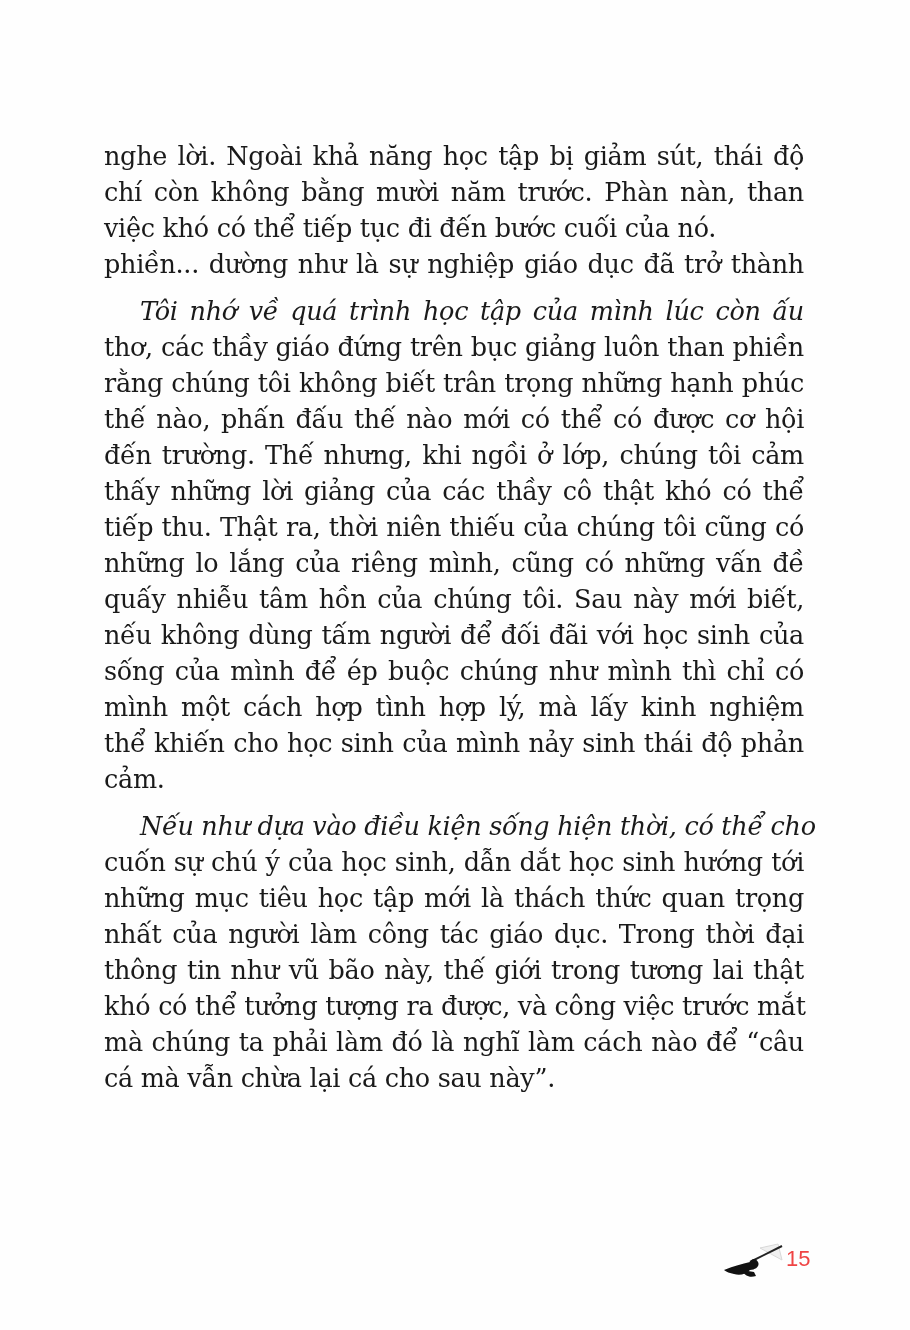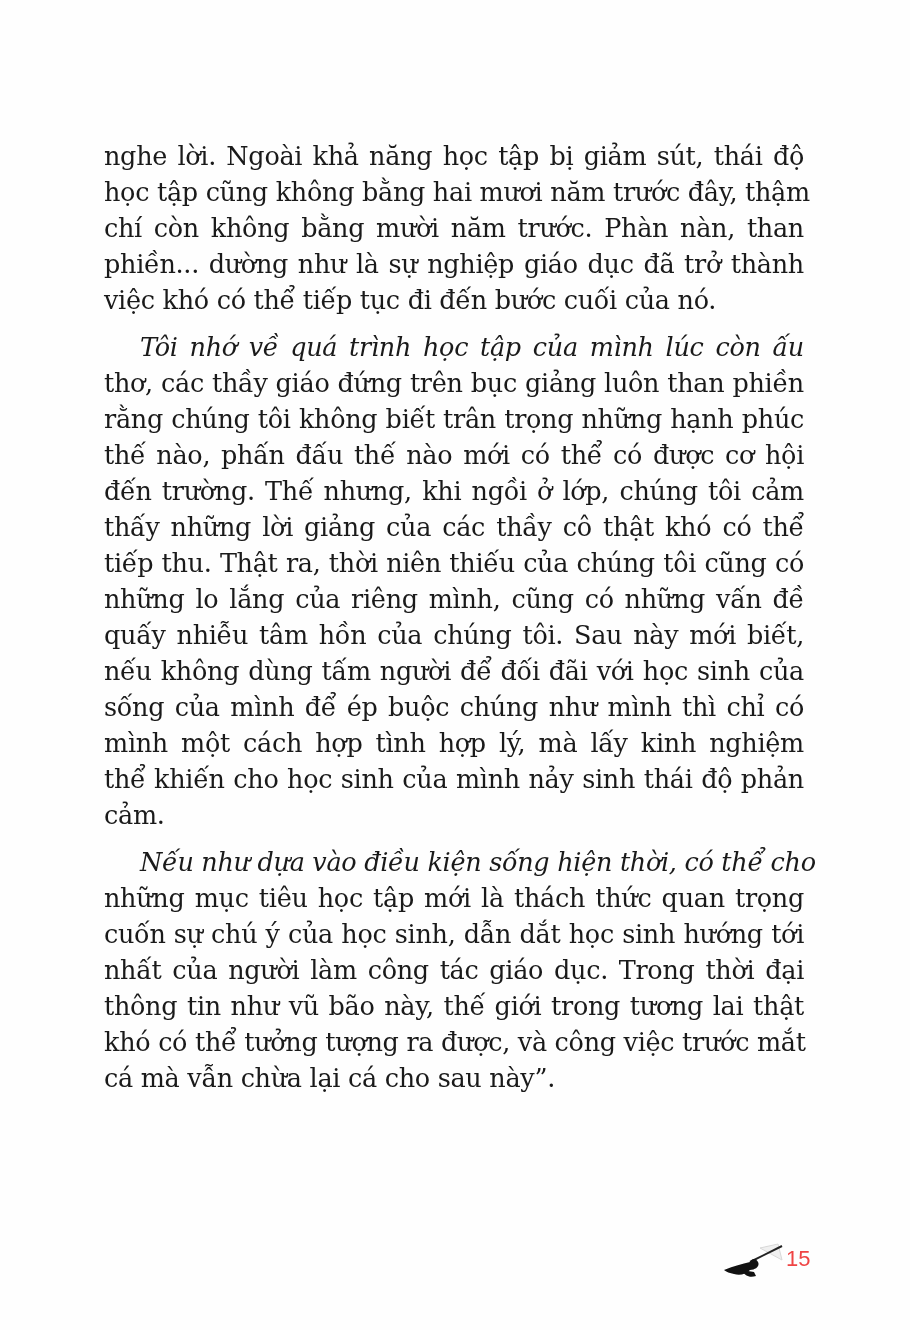--- a/index.html
+++ b/index.html
@@ -37,24 +37,23 @@
   }
 </style>
 </head>
 <body>
 
 <div class="page">
   <div class="text-block">
 
     <div>
       <span class="line">nghe lời. Ngoài khả năng học tập bị giảm sút, thái độ</span>
-      <span class="line">học tập cũng không bằng hai mươi năm trước đây, thậm</span>
       <span class="line">chí còn không bằng mười năm trước. Phàn nàn, than</span>
+      <span class="line last">việc khó có thể tiếp tục đi đến bước cuối của nó.</span>
       <span class="line">phiền... dường như là sự nghiệp giáo dục đã trở thành</span>
-      <span class="line last">việc khó có thể tiếp tục đi đến bước cuối của nó.</span>
     </div>
     <div class="para-gap"></div>
 
     <div>
       <span class="line indent">Tôi nhớ về quá trình học tập của mình lúc còn ấu</span>
       <span class="line">thơ, các thầy giáo đứng trên bục giảng luôn than phiền</span>
       <span class="line">rằng chúng tôi không biết trân trọng những hạnh phúc</span>
       <span class="line">thế nào, phấn đấu thế nào mới có thể có được cơ hội</span>
       <span class="line">đến trường. Thế nhưng, khi ngồi ở lớp, chúng tôi cảm</span>
       <span class="line">thấy những lời giảng của các thầy cô thật khó có thể</span>
@@ -64,25 +63,26 @@
       <span class="line">nếu không dùng tấm người để đối đãi với học sinh của</span>
       <span class="line">sống của mình để ép buộc chúng như mình thì chỉ có</span>
       <span class="line">mình một cách hợp tình hợp lý, mà lấy kinh nghiệm</span>
       <span class="line">thể khiến cho học sinh của mình nảy sinh thái độ phản</span>
       <span class="line last">cảm.</span>
     </div>
     <div class="para-gap"></div>
 
     <div>
       <span class="line indent">Nếu như dựa vào điều kiện sống hiện thời, có thể cho</span>
+      <span class="line">cuốn sự chú ý của học sinh, dẫn dắt học sinh hướng tới</span>
       <span class="line">những mục tiêu học tập mới là thách thức quan trọng</span>
-      <span class="line">cuốn sự chú ý của học sinh, dẫn dắt học sinh hướng tới</span>
       <span class="line">nhất của người làm công tác giáo dục. Trong thời đại</span>
       <span class="line">thông tin như vũ bão này, thế giới trong tương lai thật</span>
       <span class="line">khó có thể tưởng tượng ra được, và công việc trước mắt</span>
+      <span class="line">mà chúng ta phải làm đó là nghĩ làm cách nào để “câu</span>
       <span class="line last">cá mà vẫn chừa lại cá cho sau này”.</span>
     </div>
   </div>
 
   <div class="footer">
     <svg width="70" height="44" viewBox="0 0 70 44">
       <polygon points="40,8 58,4 62,20" fill="#f0f0f0" stroke="#d8d8d8" stroke-width="1"></polygon>
       <line x1="30" y1="22" x2="62" y2="6" stroke="#222" stroke-width="2"></line>
       <path d="M4,30 C14,26 22,24 30,22 C32,18 36,18 38,22 C40,26 36,30 30,30 C26,34 20,36 14,34 C10,33 6,32 4,30 Z" fill="#111"></path>
       <path d="M22,30 C24,36 30,38 36,36 L34,32 Z" fill="#111"></path>

